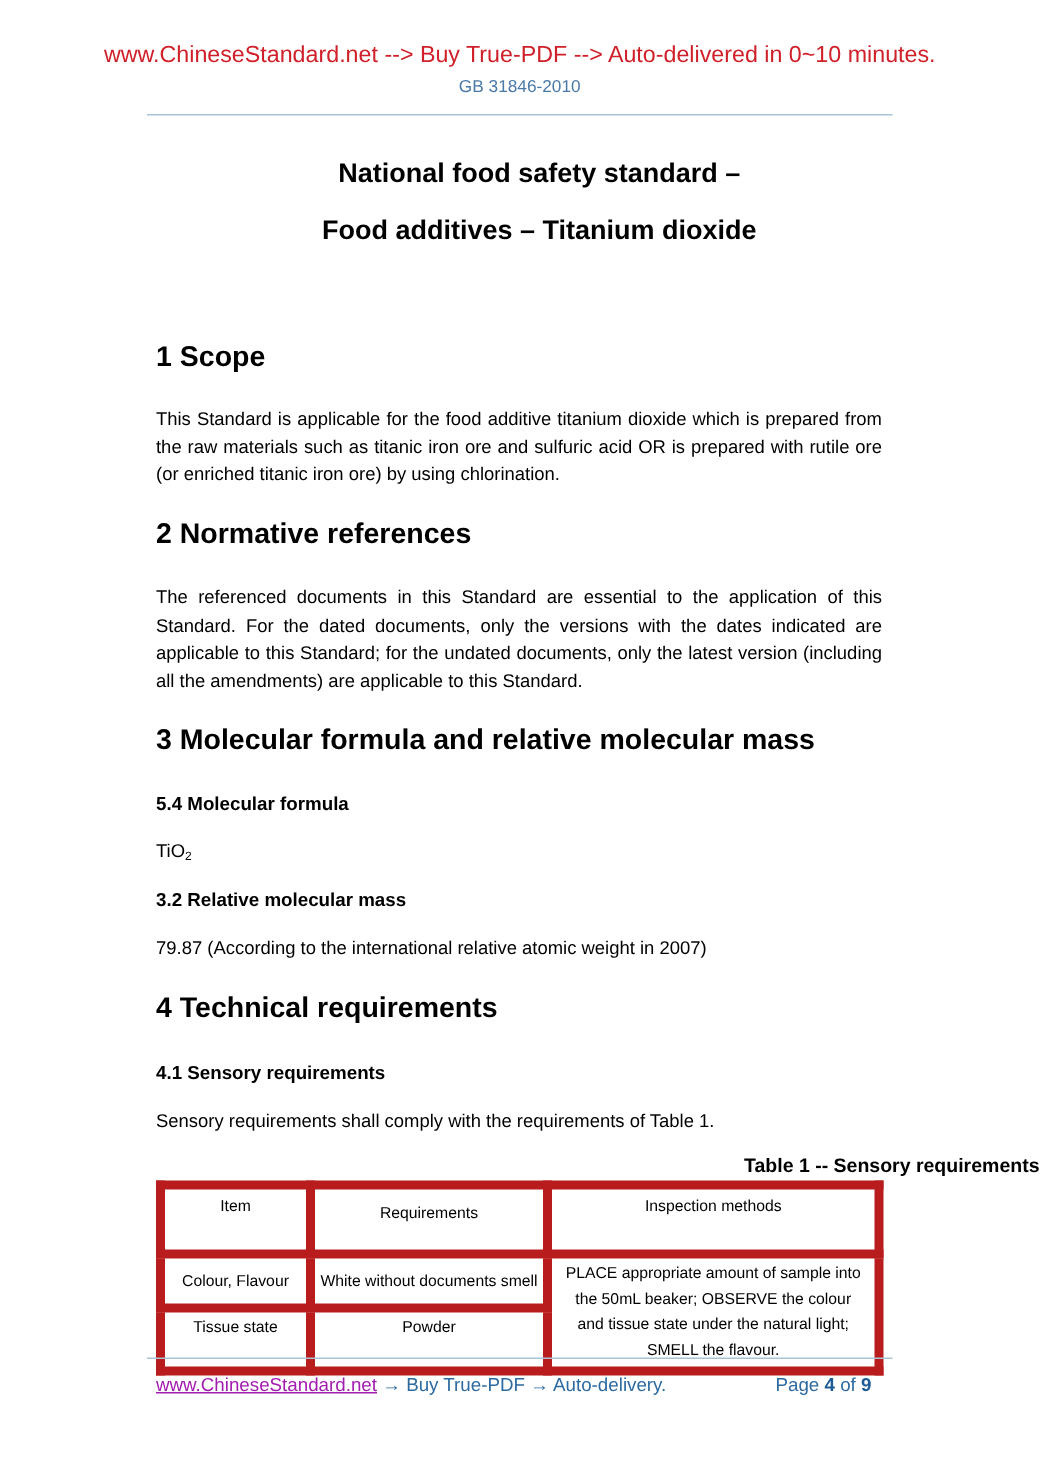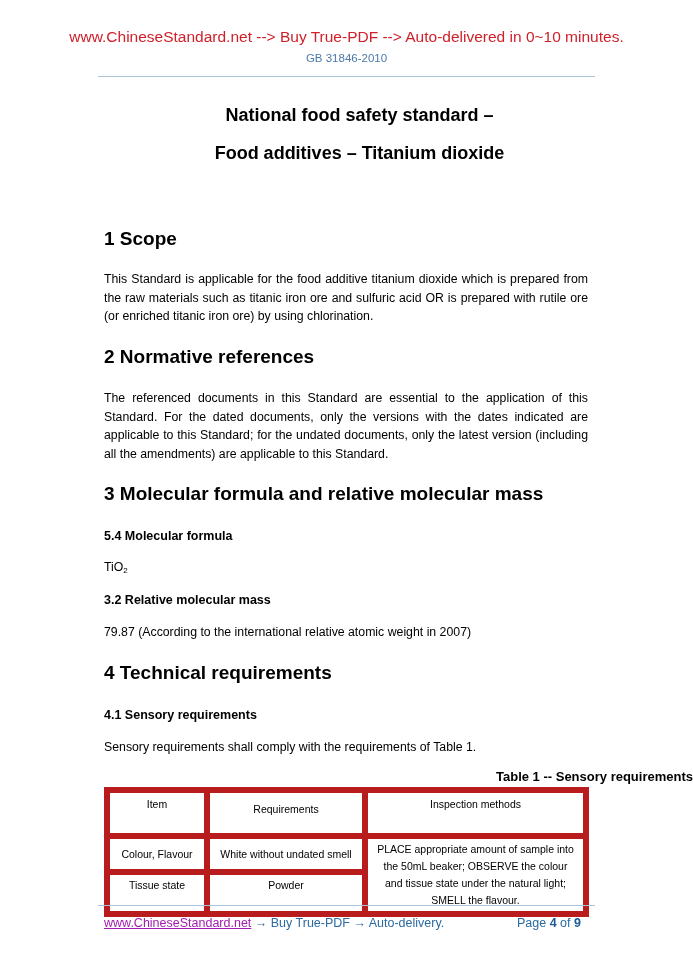--- a/index.html
+++ b/index.html
@@ -59,21 +59,21 @@
 <div class="abs tcap">Table 1 -- Sensory requirements</div>
 <table class="t">
   <tbody>
       <tr class="hdr">
     <td class="c1" style="vertical-align:top;padding-top:5px">Item</td>
     <td class="c2" style="vertical-align:top;padding-top:10px">Requirements</td>
     <td style="vertical-align:top;padding-top:5px">Inspection methods</td>
   </tr>
   <tr>
     <td style="height:26px">Colour, Flavour</td>
-    <td>White without undated smell</td>
+    <td>White without documents smell</td>
     <td rowspan="2" style="line-height:17px;padding:2px 6px">PLACE appropriate amount of sample into the 50mL beaker; OBSERVE the colour and tissue state under the natural light; SMELL the flavour.</td>
   </tr>
   <tr>
     <td style="height:27px;vertical-align:top;padding-top:4px">Tissue state</td>
     <td style="vertical-align:top;padding-top:4px">Powder</td>
   </tr>
 </tbody>
   </table>
 
 <div class="abs rule" style="top:905px"></div>

